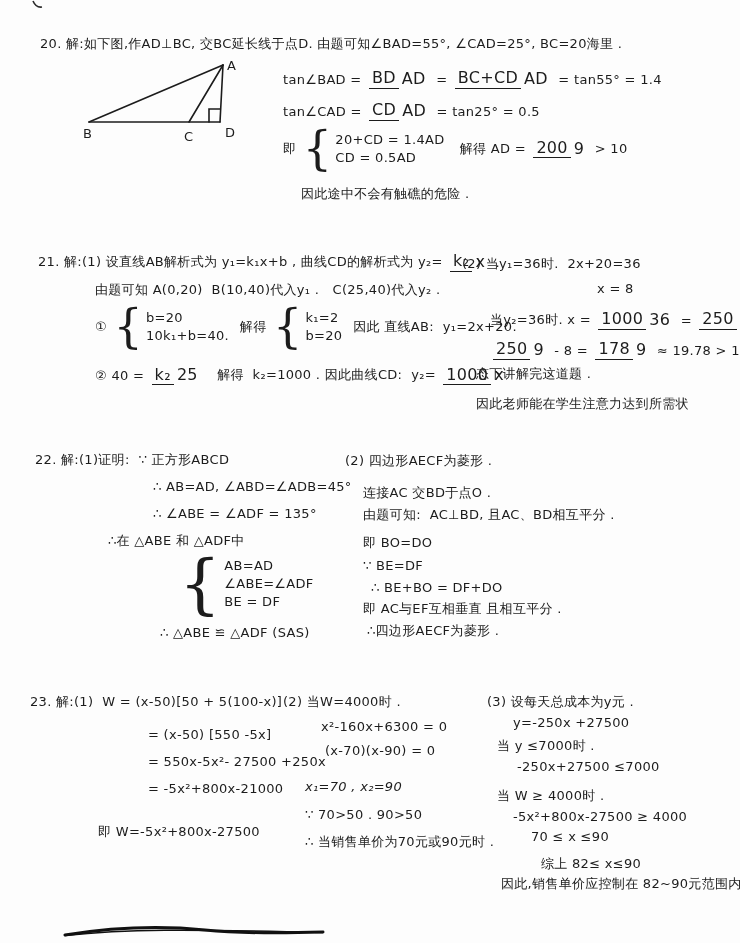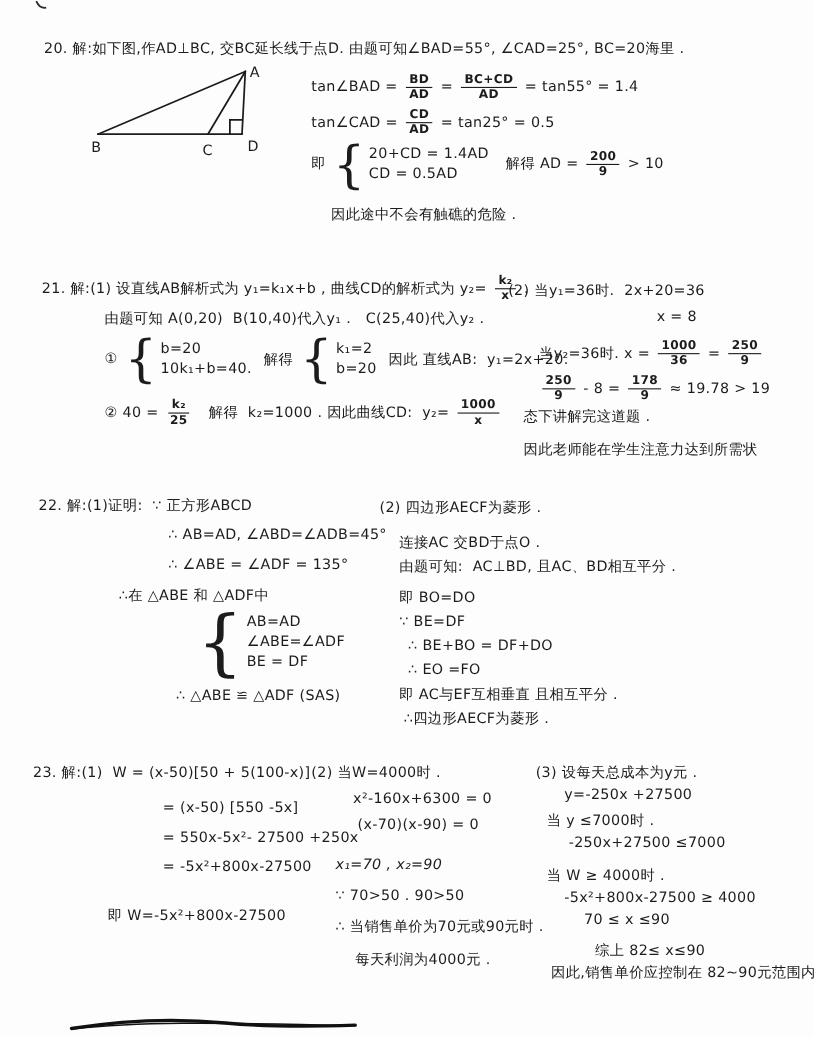--- a/index.html
+++ b/index.html
@@ -5,22 +5,22 @@
   * { margin:0; padding:0; box-sizing:border-box; }
   html,body { background:#ffffff; }
   .page {
     position:relative; width:740px; height:943px; margin:0 auto;
     background:var(--paper,#fdfdfd); overflow:hidden;
     font-family:"DejaVu Sans", sans-serif; color:var(--ink,#1c1c1c);
   }
   .block { position:absolute; font-size:13px; letter-spacing:0.3px; }
   .line { display:flex; align-items:center; white-space:pre; }
   .frac {
-    display:inline-flex; flex-direction:column; align-items:center;
-    margin:0 3px; font-size:11px; line-height:1.15; text-align:center;font-weight:bold;
+    display:inline-flex; flex-direction:row; align-items:center;
+    margin:0 3px; font-size:16px; line-height:1.15; text-align:center;
   }
   .frac .num { border-bottom:1.3px solid var(--ink,#1c1c1c); padding:0 3px; }
   .frac .den { padding:0 3px; }
   .sys { display:inline-flex; align-items:center; margin:0 2px; }
   .sys .brace {
     line-height:0.9; font-family:"DejaVu Serif", serif;
     margin-right:3px; font-weight:400;
   }
   .sys .rows { display:inline-flex; flex-direction:column; gap:3px; }
   .sys .row { display:flex; align-items:flex-start; white-space:pre; }
@@ -79,39 +79,37 @@
         <div class="line" style="min-height: 27px; margin-left: 142px;"><span class="sys"><span class="brace" style="font-size: 66px;">{</span><span class="rows"><span class="row"><span>AB=AD</span></span><span class="row"><span>∠ABE=∠ADF</span></span><span class="row"><span>BE = DF</span></span></span></span></div>
         <div class="line" style="min-height: 27px; margin-left: 125px; margin-top: 6px;"><span>∴ △ABE ≌ △ADF (SAS)</span></div>
       </div>
       <div class="block" style="left: 345px; top: 450px;">
         <div class="line" style="min-height: 22px;"><span>(2) 四边形AECF为菱形 .</span></div>
         <div class="line" style="min-height: 22px; margin-left: 18px; margin-top: 10px;"><span>连接AC 交BD于点O .</span></div>
         <div class="line" style="min-height: 22px; margin-left: 18px;"><span>由题可知:  AC⊥BD, 且AC、BD相互平分 .</span></div>
         <div class="line" style="min-height: 22px; margin-left: 18px; margin-top: 6px;"><span>即 BO=DO</span></div>
         <div class="line" style="min-height: 22px; margin-left: 18px;"><span>∵ BE=DF</span></div>
         <div class="line" style="min-height: 22px; margin-left: 26px;"><span>∴ BE+BO = DF+DO</span></div>
-        <div class="line" style="min-height: 22px; margin-left: 26px;"><span>∴ EO =FO</span></div>
         <div class="line" style="min-height: 22px; margin-left: 18px;"><span>即 AC与EF互相垂直 且相互平分 .</span></div>
         <div class="line" style="min-height: 22px; margin-left: 22px;"><span>∴四边形AECF为菱形 .</span></div>
       </div>
       <div class="block" style="left: 30px; top: 688px;">
         <div class="line" style="min-height: 27px;"><span>23. 解:(1)  W = (x-50)[50 + 5(100-x)]</span></div>
         <div class="line" style="min-height: 27px; margin-left: 118px; margin-top: 6px;"><span>= (x-50) [550 -5x]</span></div>
         <div class="line" style="min-height: 27px; margin-left: 118px;"><span>= 550x-5x²- 27500 +250x</span></div>
-        <div class="line" style="min-height: 27px; margin-left: 118px;"><span>= -5x²+800x-27500</span></div>
+        <div class="line" style="min-height: 27px; margin-left: 118px;"><span>= -5x²+800x-21000</span></div>
         <div class="line" style="min-height: 27px; margin-left: 68px; margin-top: 16px;"><span>即 W=-5x²+800x-27500</span></div>
       </div>
       <div class="block" style="left: 283px; top: 690px;">
         <div class="line" style="min-height: 24px;"><span>(2) 当W=4000时 .</span></div>
         <div class="line" style="min-height: 24px; margin-left: 38px;"><span>x²-160x+6300 = 0</span></div>
         <div class="line" style="min-height: 24px; margin-left: 42px;"><span>(x-70)(x-90) = 0</span></div>
         <div class="line" style="min-height: 24px; margin-left: 22px; margin-top: 12px; font-style: italic;"><span>x₁=70 , x₂=90</span></div>
         <div class="line" style="min-height: 24px; margin-left: 22px; margin-top: 4px;"><span>∵ 70&gt;50 . 90&gt;50</span></div>
         <div class="line" style="min-height: 24px; margin-left: 22px; margin-top: 4px;"><span>∴ 当销售单价为70元或90元时 .</span></div>
-        <div class="line" style="min-height: 24px; margin-left: 40px; margin-top: 6px;"><span>每天利润为4000元 .</span></div>
       </div>
       <div class="block" style="left: 487px; top: 692px;">
         <div class="line" style="min-height: 20px;"><span>(3) 设每天总成本为y元 .</span></div>
         <div class="line" style="min-height: 20px; margin-left: 26px;"><span>y=-250x +27500</span></div>
         <div class="line" style="min-height: 20px; margin-left: 10px; margin-top: 4px;"><span>当 y ≤7000时 .</span></div>
         <div class="line" style="min-height: 20px; margin-left: 30px;"><span>-250x+27500 ≤7000</span></div>
         <div class="line" style="min-height: 20px; margin-left: 10px; margin-top: 10px;"><span>当 W ≥ 4000时 .</span></div>
         <div class="line" style="min-height: 20px; margin-left: 26px;"><span>-5x²+800x-27500 ≥ 4000</span></div>
         <div class="line" style="min-height: 20px; margin-left: 44px;"><span>70 ≤ x ≤90</span></div>
         <div class="line" style="min-height: 20px; margin-left: 54px; margin-top: 8px;"><span>综上 82≤ x≤90</span></div>

